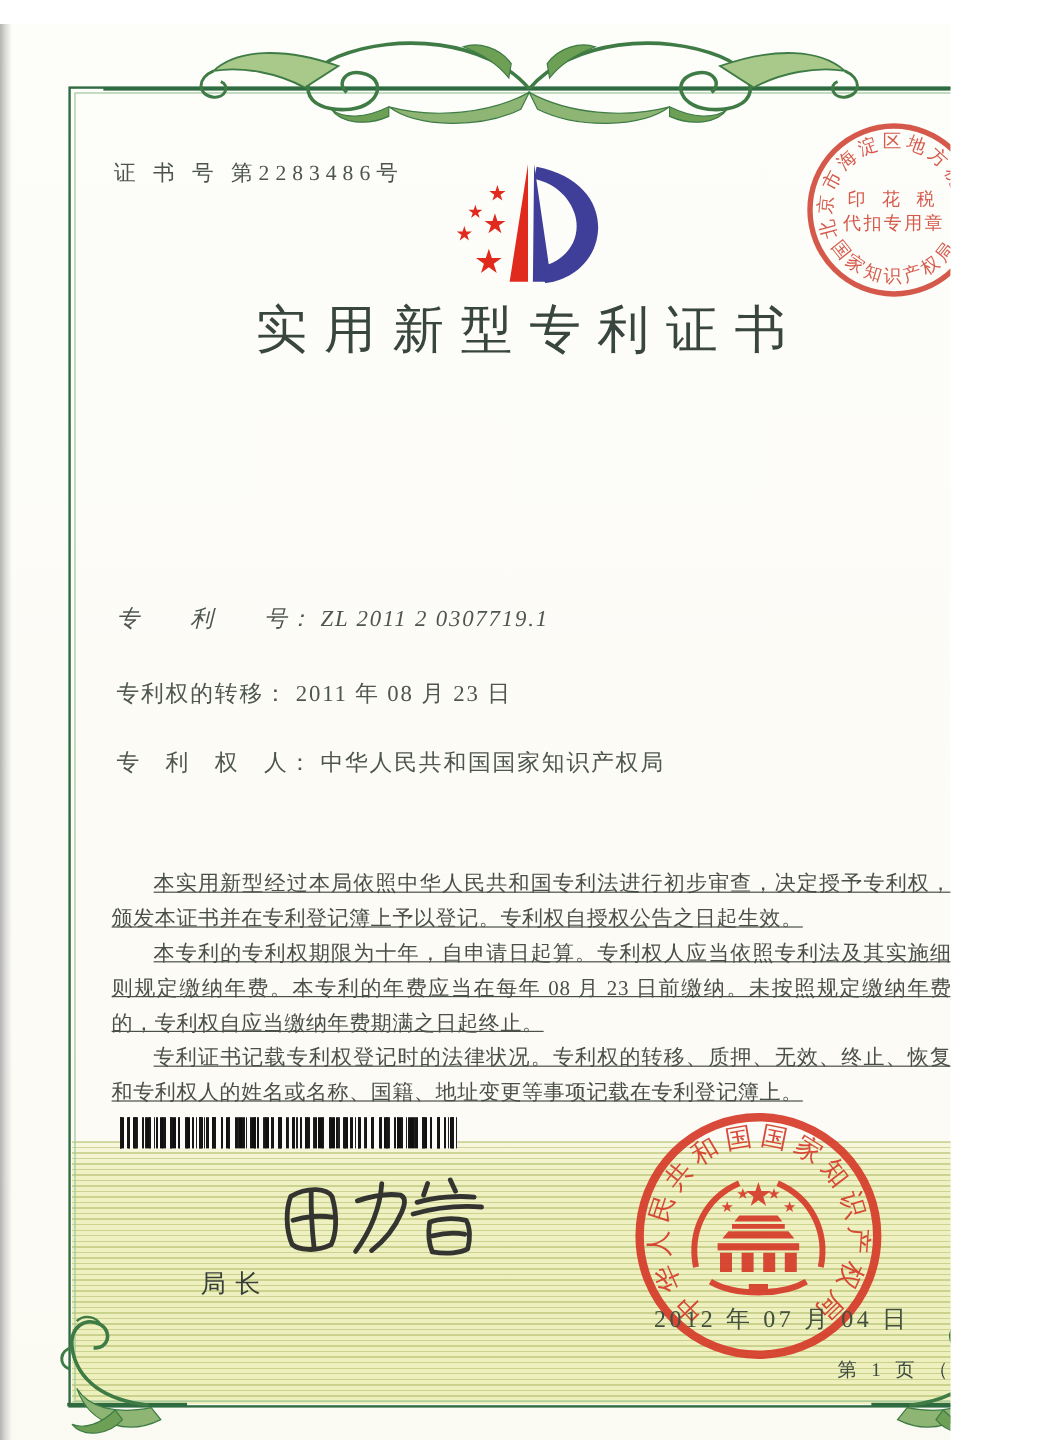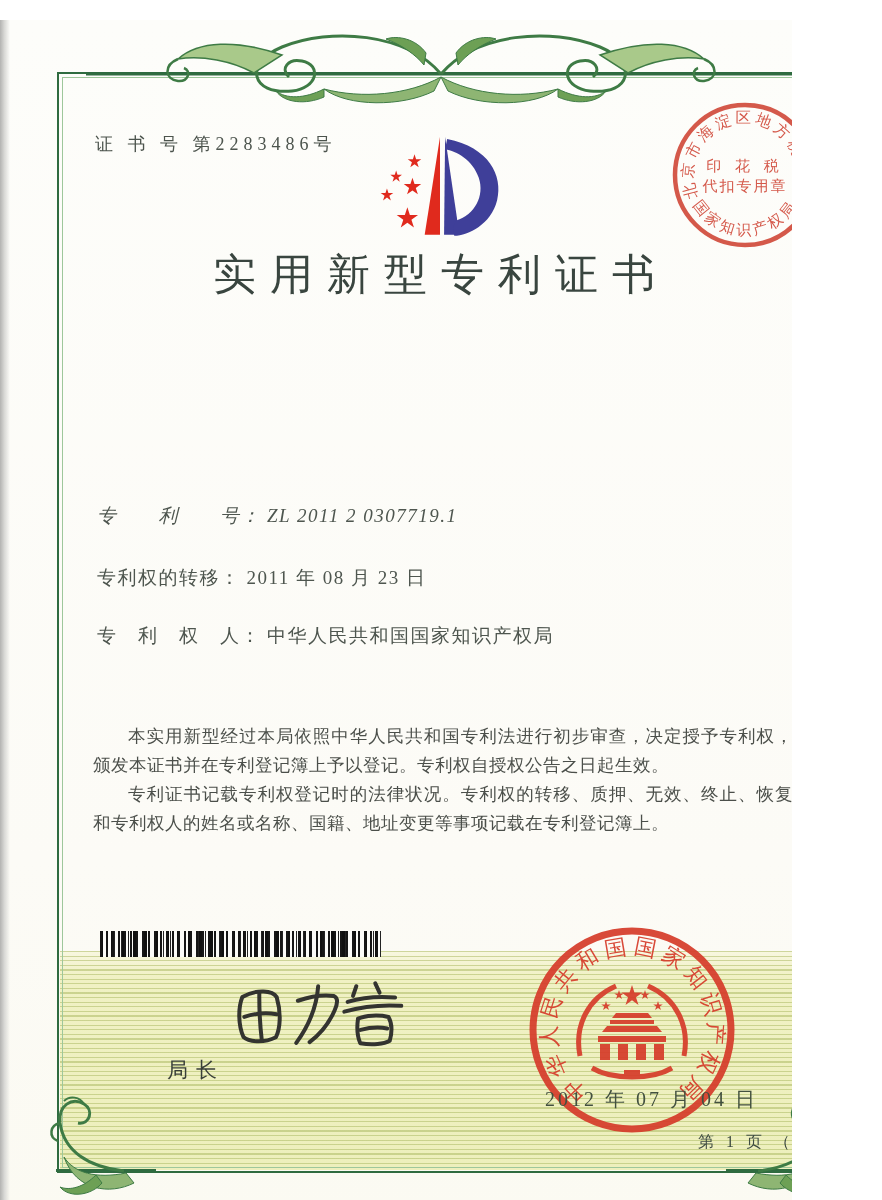--- a/index.html
+++ b/index.html
@@ -38,21 +38,21 @@
   .title{
     position:absolute;left:0;top:226px;width:882px;text-align:center;
     font-size:43px;letter-spacing:14px;color:#39453f;z-index:3;
   }
   .field{position:absolute;left:97px;font-size:19px;color:#4e564f;z-index:3;white-space:nowrap;}
   .field .lbl{letter-spacing:1.5px;}
   .field .val{letter-spacing:1.5px;margin-left:6px;}
   .f0{top:352px;} .f1{top:416px;} .f2{top:483px;font-style:italic;} .f3{top:545px;} .f4{top:603px;} .f5{top:663px;}
   .paras{
     position:absolute;left:93px;top:702px;width:700px;z-index:3;
-    font-size:17.5px;line-height:29px;color:#4b4f4a;text-align:justify;
+    font-size:17.5px;line-height:29px;color:#4b4f4a;text-align:justify;text-decoration:underline;
   }
   .paras p{margin:0;text-indent:2em;letter-spacing:0.5px;}
   .barcode{
     position:absolute;left:100px;top:911px;width:281px;height:26px;z-index:3;
     background-color:#fbfbf8;
     background-image:
       repeating-linear-gradient(90deg,#161616 0 2px,rgba(0,0,0,0) 2px 6px),
       repeating-linear-gradient(90deg,#101010 0 3px,rgba(0,0,0,0) 3px 11px),
       repeating-linear-gradient(90deg,#232323 0 1px,rgba(0,0,0,0) 1px 7px);
   }
@@ -160,20 +160,21 @@
   </div>
   <div class="field f3">
     <span class="lbl">专利权的转移：</span><span class="val">2011 年 08 月 23 日</span>
   </div>
   <div class="field f4">
     <span class="lbl">专　利　权　人：</span><span class="val">中华人民共和国国家知识产权局</span>
   </div>
 
   <div class="paras">
     <p>本实用新型经过本局依照中华人民共和国专利法进行初步审查，决定授予专利权，颁发本证书并在专利登记簿上予以登记。专利权自授权公告之日起生效。</p>
+    <p>本专利的专利权期限为十年，自申请日起算。专利权人应当依照专利法及其实施细则规定缴纳年费。本专利的年费应当在每年 08 月 23 日前缴纳。未按照规定缴纳年费的，专利权自应当缴纳年费期满之日起终止。</p>
     <p>专利证书记载专利权登记时的法律状况。专利权的转移、质押、无效、终止、恢复和专利权人的姓名或名称、国籍、地址变更等事项记载在专利登记簿上。</p>
   </div>
 
   <div class="barcode"></div>
 
   <div class="sig-label">局长</div>
   <svg class="signature" viewBox="0 0 215 80">
     <g fill="none" stroke="#252525" stroke-width="4.2" stroke-linecap="round" stroke-linejoin="round">
       <path d="M12 15 C28 7 44 10 48 17 C52 34 50 50 45 59 C31 65 16 62 11 57 C6 44 7 26 12 15 Z"></path>
       <path d="M13 36 C24 33 38 33 47 35"></path>

